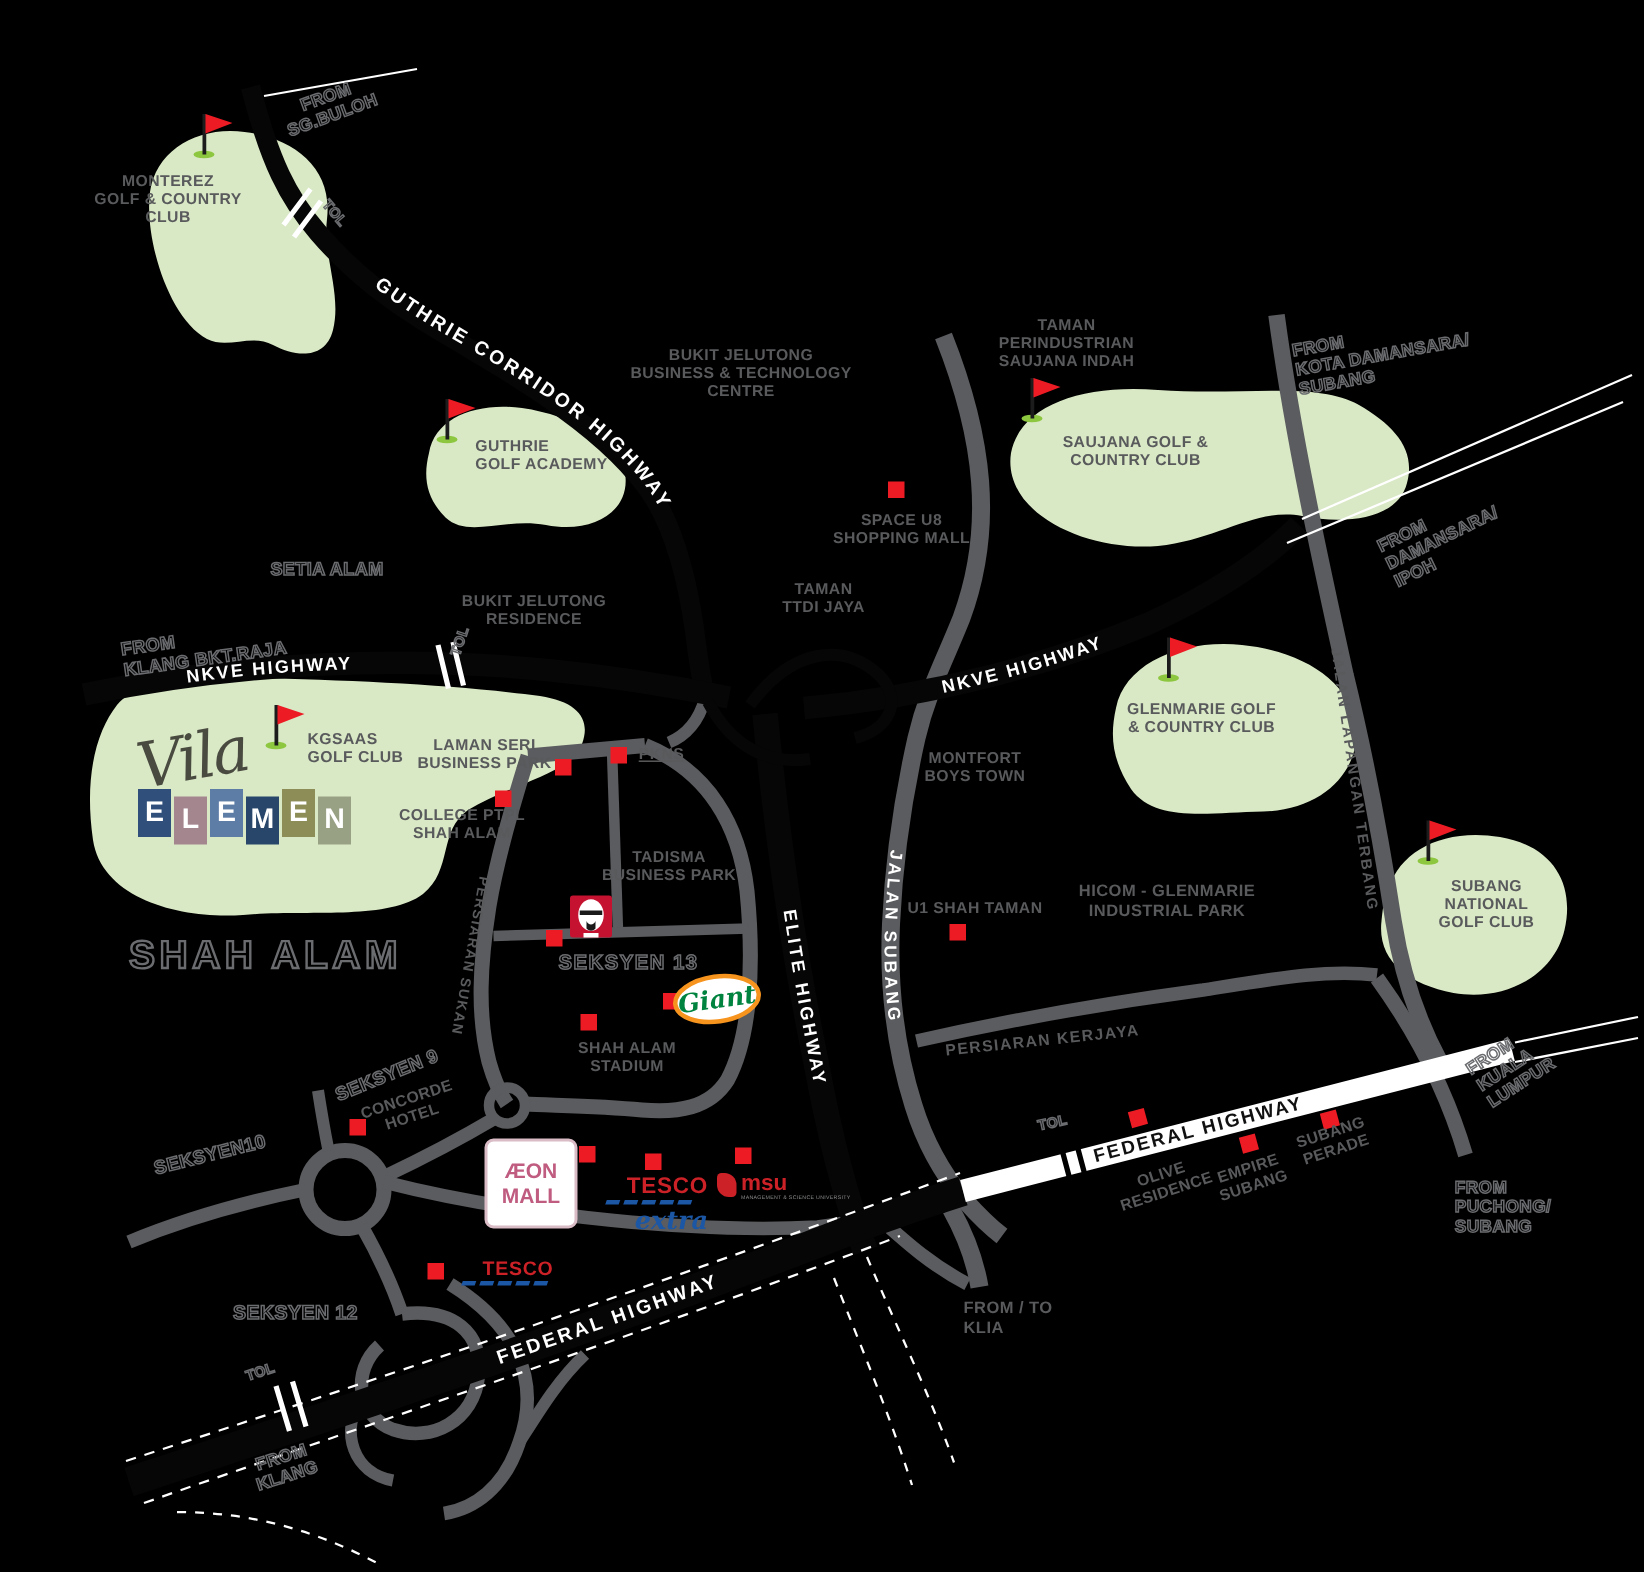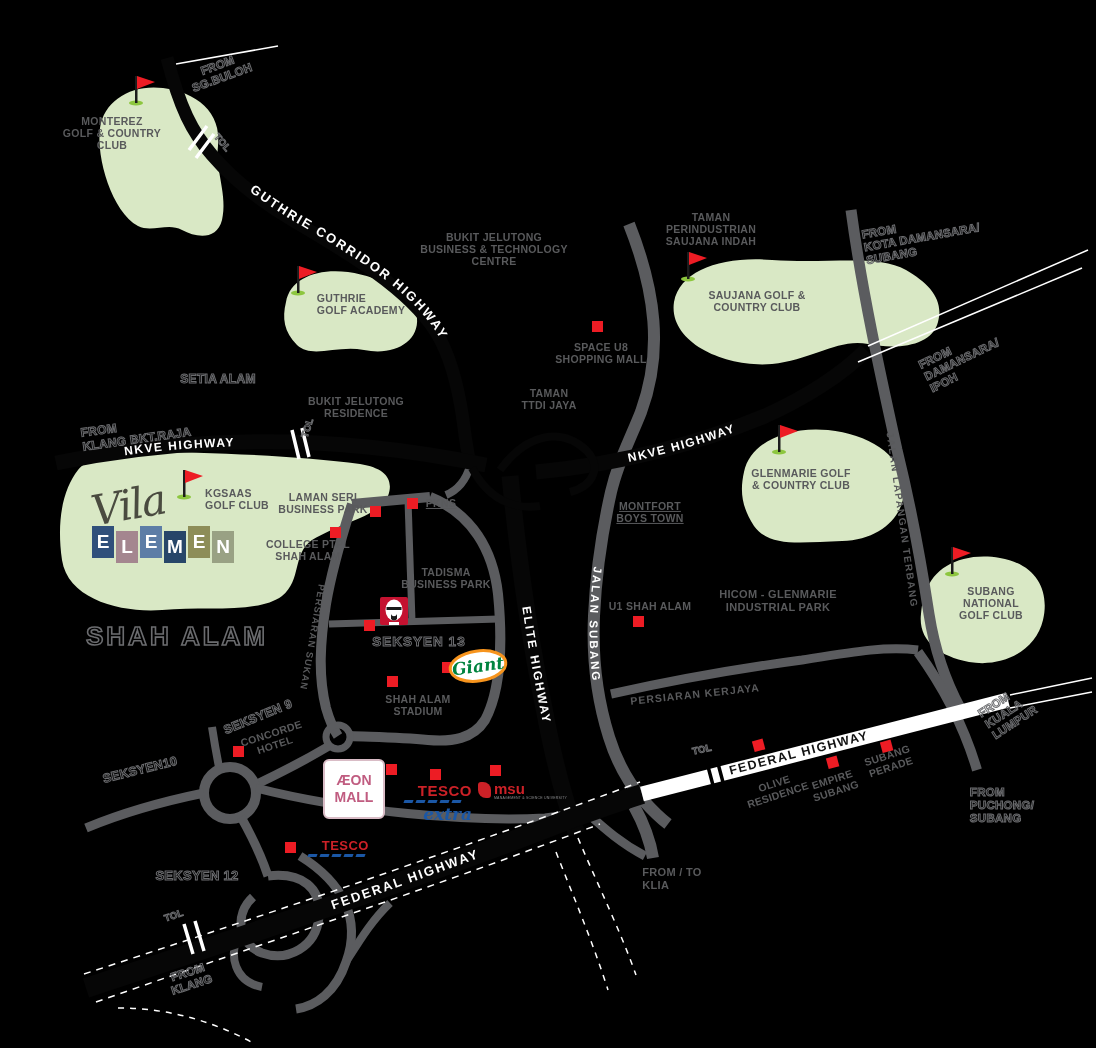--- a/index.html
+++ b/index.html
@@ -221,32 +221,32 @@
 <div class="lbl hollow ta-l" style="left:136px;top:433px;font-size:12px;transform:translate(-50%,-50%) rotate(-8deg);">FROM
 KLANG BKT.RAJA</div>
 <div class="lbl hollow" style="left:308px;top:428px;font-size:9.5px;transform:translate(-50%,-50%) rotate(-72deg);">TOL</div>
 <div class="lbl" style="left:237px;top:499px;text-align:left;">KGSAAS
 GOLF CLUB</div>
 <div class="lbl" style="left:323px;top:503px;">LAMAN SERI
 BUSINESS PARK</div>
 <div class="lbl" style="left:441px;top:503px;text-decoration:underline;">PKNS</div>
 <div class="lbl" style="left:308px;top:550px;">COLLEGE PTPL
 SHAH ALAM</div>
-<div class="lbl" style="left:650px;top:512px;text-decoration:underline;">MONTFORT
+<div class="lbl" style="left:650px;top:512px;">MONTFORT
 BOYS TOWN</div>
 <div class="lbl" style="left:801px;top:479px;">GLENMARIE GOLF
 &amp; COUNTRY CLUB</div>
 <div class="lbl" style="left:902px;top:520px;font-size:10px;letter-spacing:1.5px;white-space:nowrap;transform:translate(-50%,-50%) rotate(82deg);">JALAN LAPANGAN TERBANG</div>
 <div class="lbl" style="left:446px;top:578px;">TADISMA
 BUSINESS PARK</div>
 <div class="lbl" style="left:991px;top:603px;">SUBANG NATIONAL
 GOLF CLUB</div>
 <div class="lbl" style="left:778px;top:601px;font-size:11px;">HICOM - GLENMARIE
 INDUSTRIAL PARK</div>
-<div class="lbl" style="left:650px;top:606px;">U1 SHAH ALAM</div>
+<div class="lbl" style="left:650px;top:606px;">U1 SHAH TAMAN</div>
 <div class="lbl hollow" style="left:177px;top:637px;font-size:26px;letter-spacing:3px;-webkit-text-stroke:1.6px #6b6c6f;">SHAH ALAM</div>
 <div class="lbl hollow" style="left:419px;top:642px;font-size:13.5px;letter-spacing:1px;">SEKSYEN 13</div>
 <div class="lbl" style="left:312px;top:637px;font-size:9.5px;letter-spacing:1px;white-space:nowrap;transform:translate(-50%,-50%) rotate(100deg);">PERSIARAN SUKAN</div>
 <div class="lbl" style="left:695px;top:694px;letter-spacing:1px;white-space:nowrap;transform:translate(-50%,-50%) rotate(-6deg);">PERSIARAN KERJAYA</div>
 <div class="lbl" style="left:418px;top:705px;">SHAH ALAM
 STADIUM</div>
 <div class="lbl hollow" style="left:258px;top:717px;font-size:12.5px;transform:translate(-50%,-50%) rotate(-22deg);">SEKSYEN 9</div>
 <div class="lbl" style="left:273px;top:739px;transform:translate(-50%,-50%) rotate(-18deg);">CONCORDE
 HOTEL</div>
 <div class="lbl hollow" style="left:140px;top:770px;font-size:12.5px;transform:translate(-50%,-50%) rotate(-14deg);">SEKSYEN10</div>

